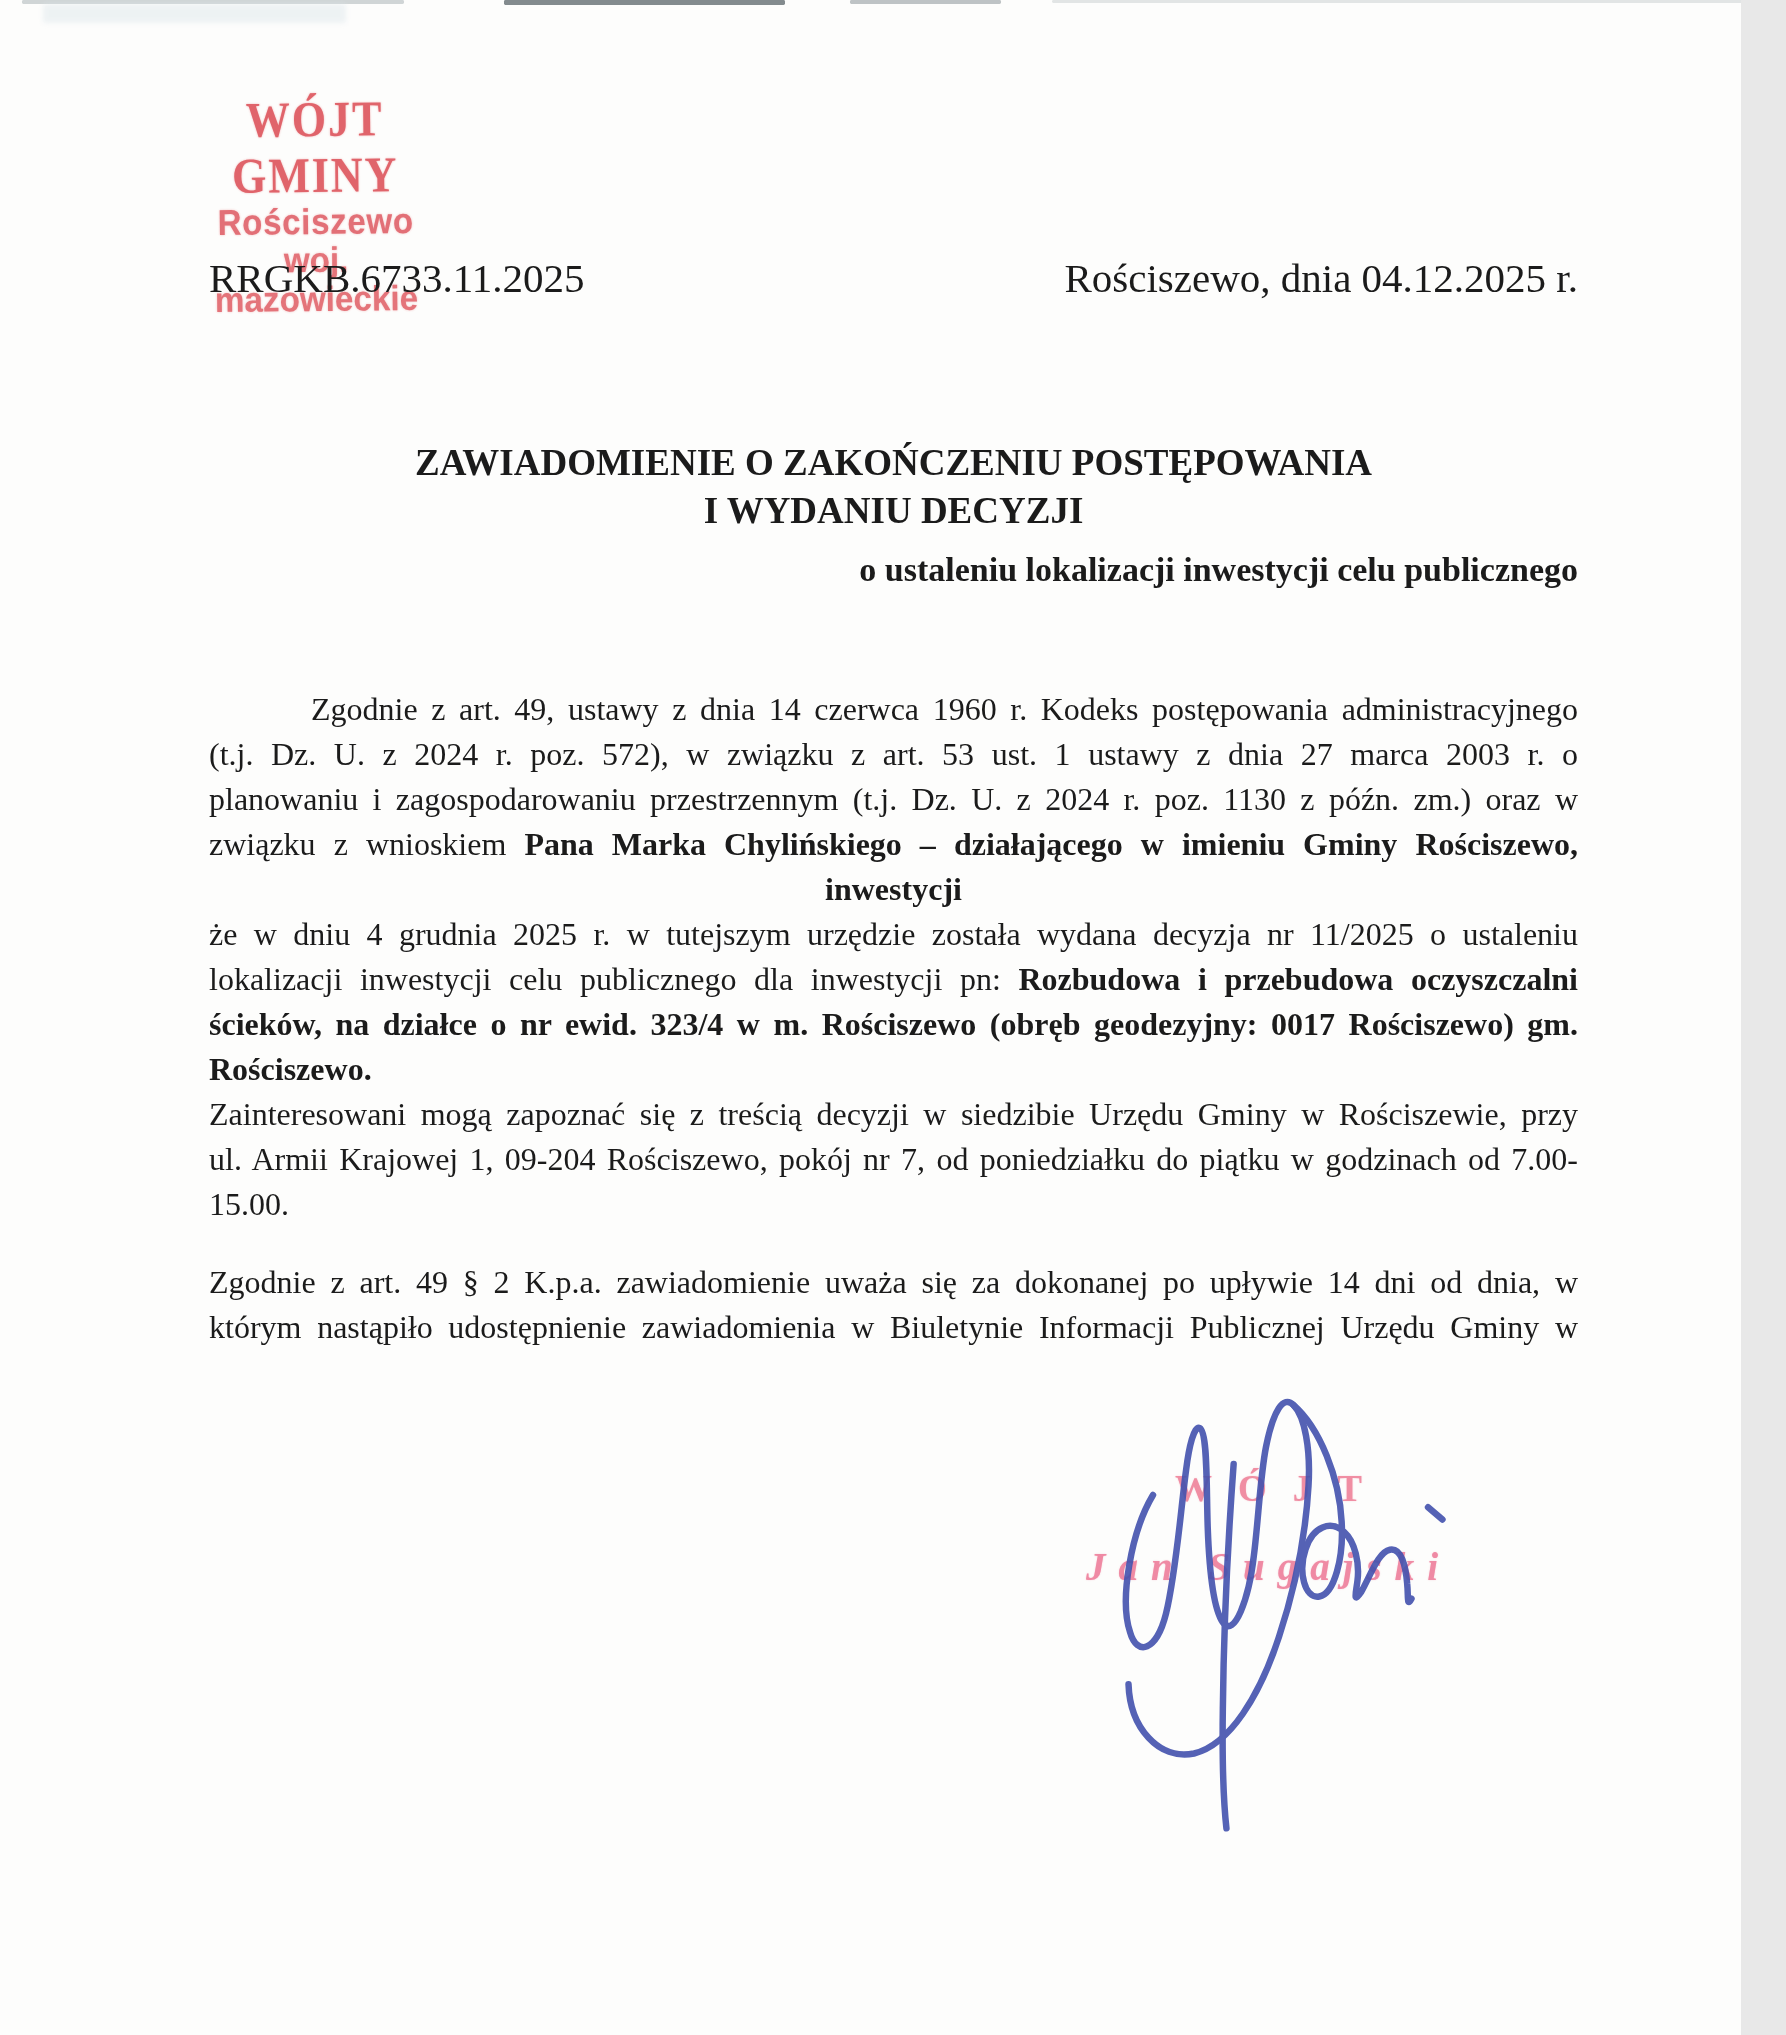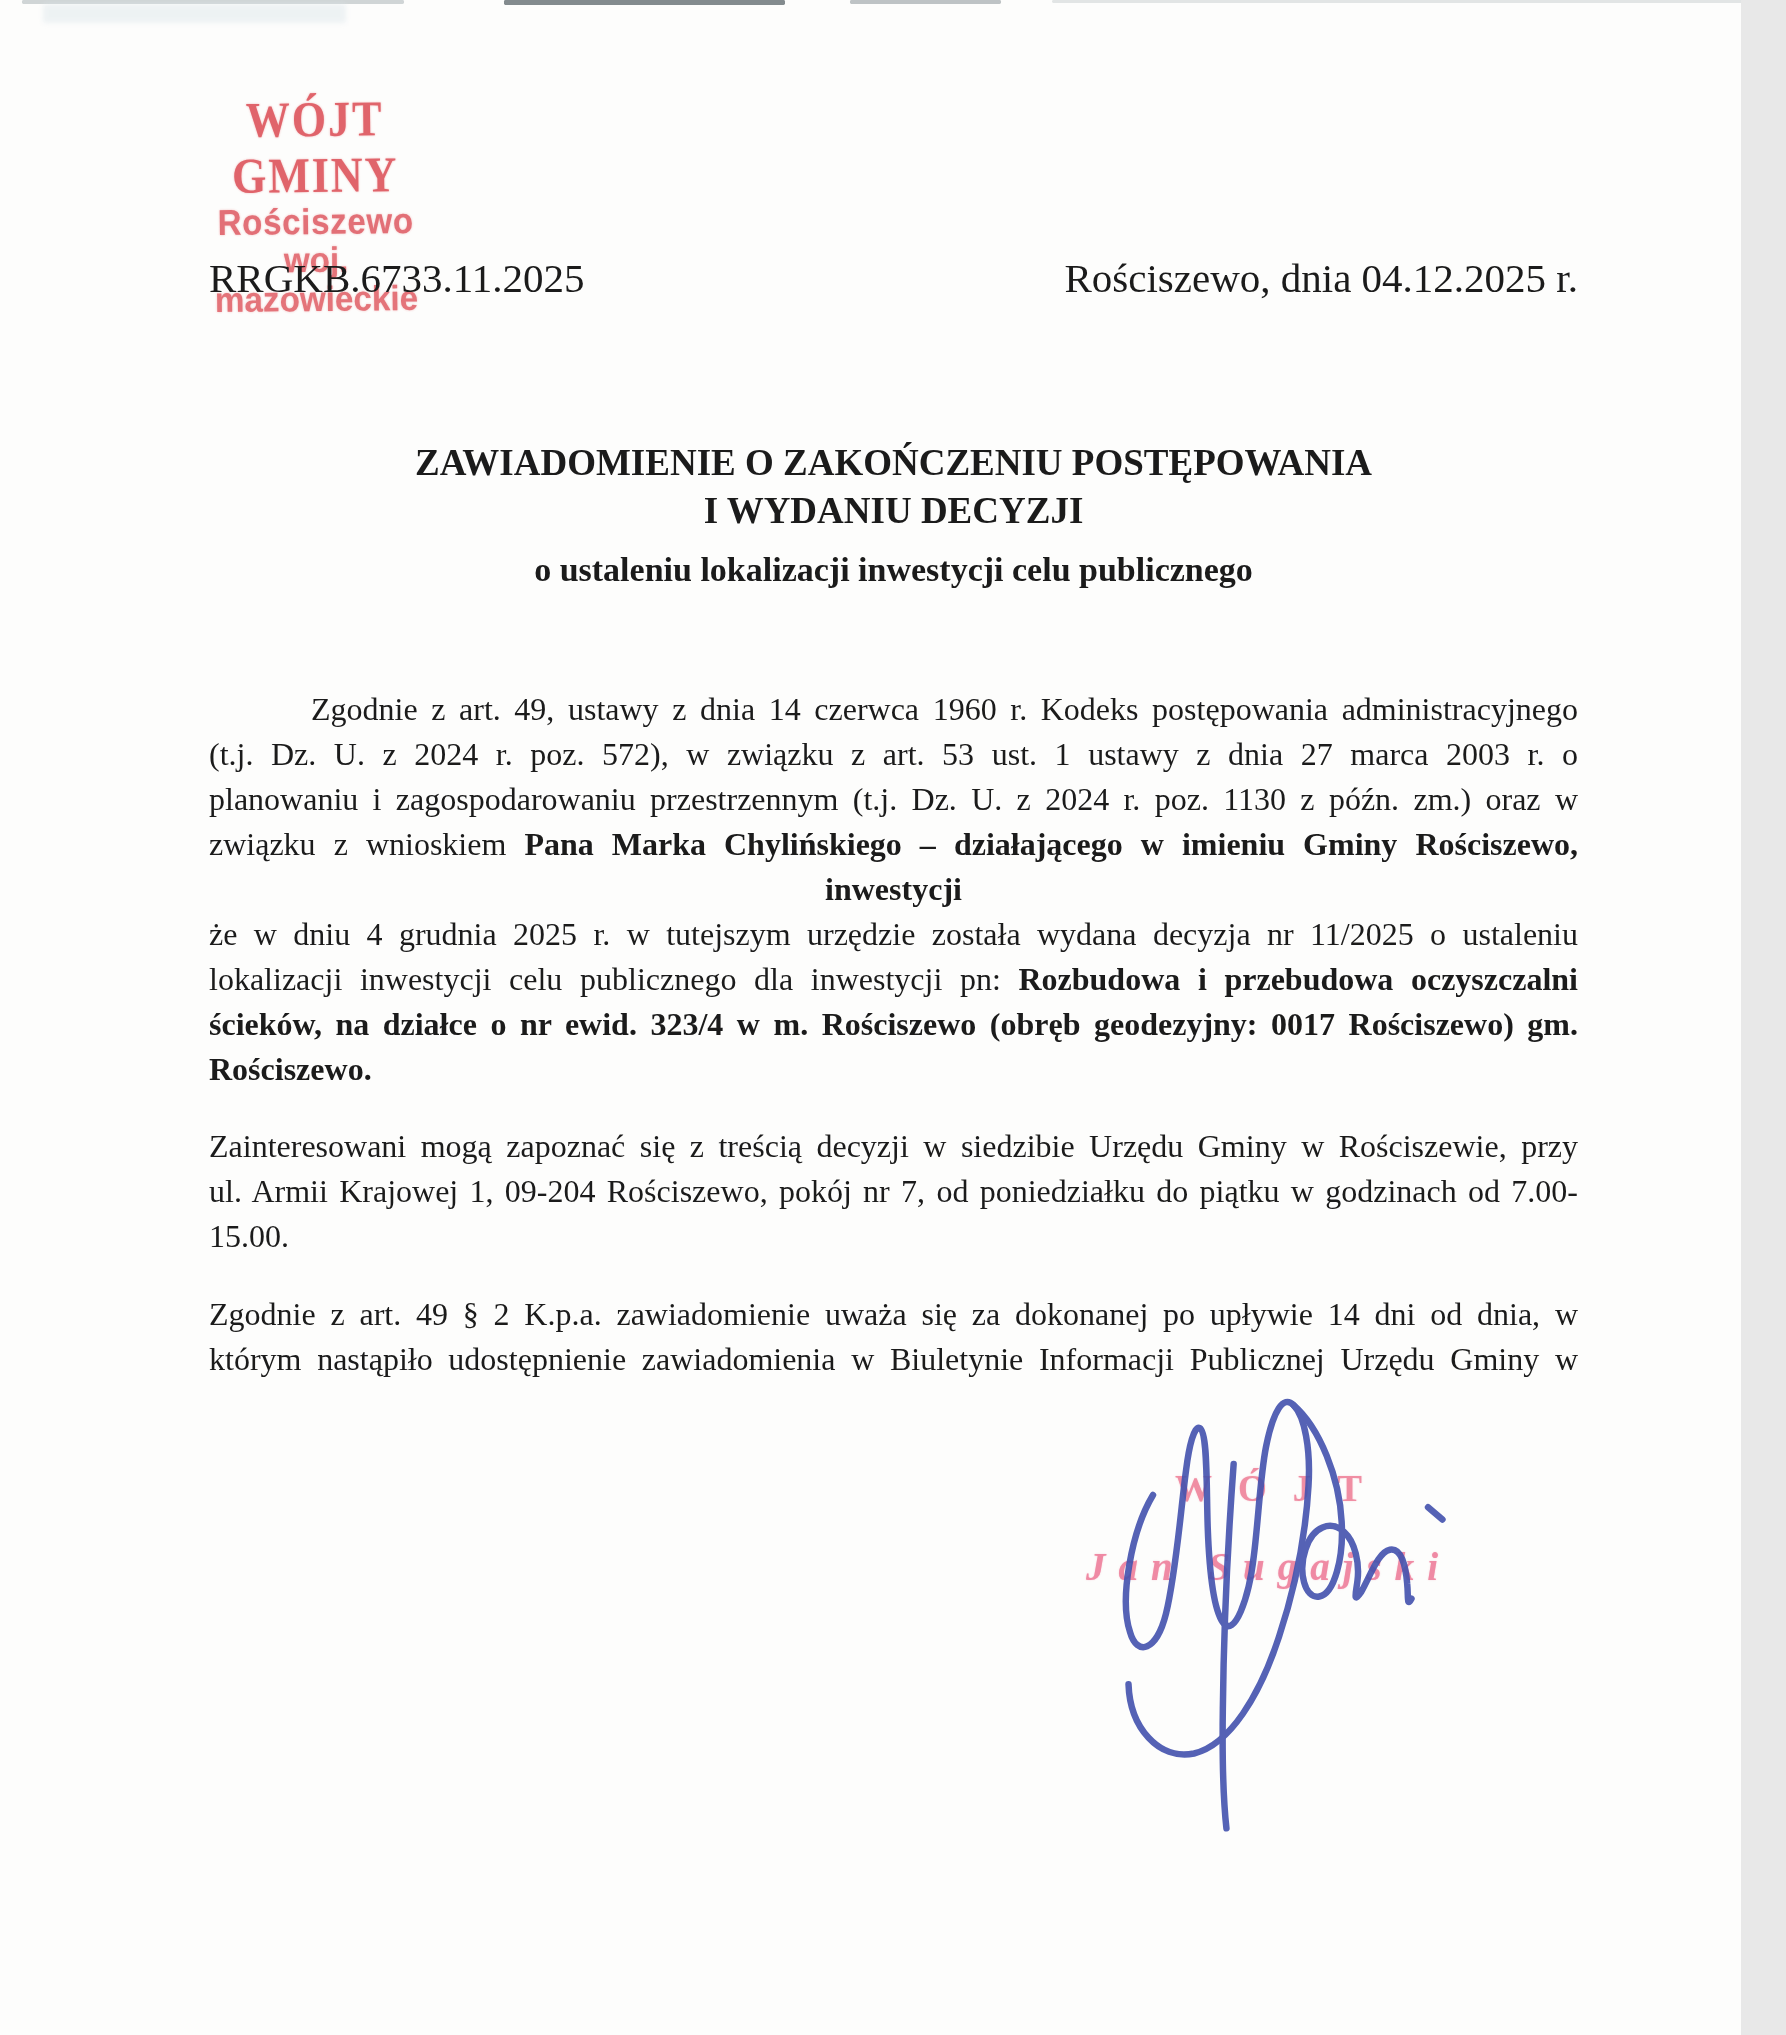--- a/index.html
+++ b/index.html
@@ -49,26 +49,26 @@
     font-size:41px;line-height:45px;
   }
 
   
   .title-block{
     position:absolute;left:209px;top:440px;width:1369px;
     text-align:center;font-weight:bold;
   }
   .title-block .t1{font-size:37px;line-height:45px;}
   .title-block .t2{font-size:37px;line-height:45px;margin-top:3px;}
-  .title-block .t3{font-size:34px;line-height:43px;margin-top:15px;}
+  .title-block .t3{font-size:34px;line-height:43px;margin-top:15px;text-align:right;}
 
   
   .bodytext{position:absolute;left:209px;top:687px;width:1369px;}
   .para{margin:0;}
-  .para.p2{margin-top:32px;}
+  .para.p2{}
   .para.p3{margin-top:33px;}
   .tl{
     font-size:32px;line-height:45px;
     text-align:justify;text-align-last:justify;
     white-space:normal;
   }
   .tl.center{text-align:center;text-align-last:center;}
   .tl.left{text-align-last:left;}
   .tl.indent{text-indent:102px;}
   .b{font-weight:bold;}

